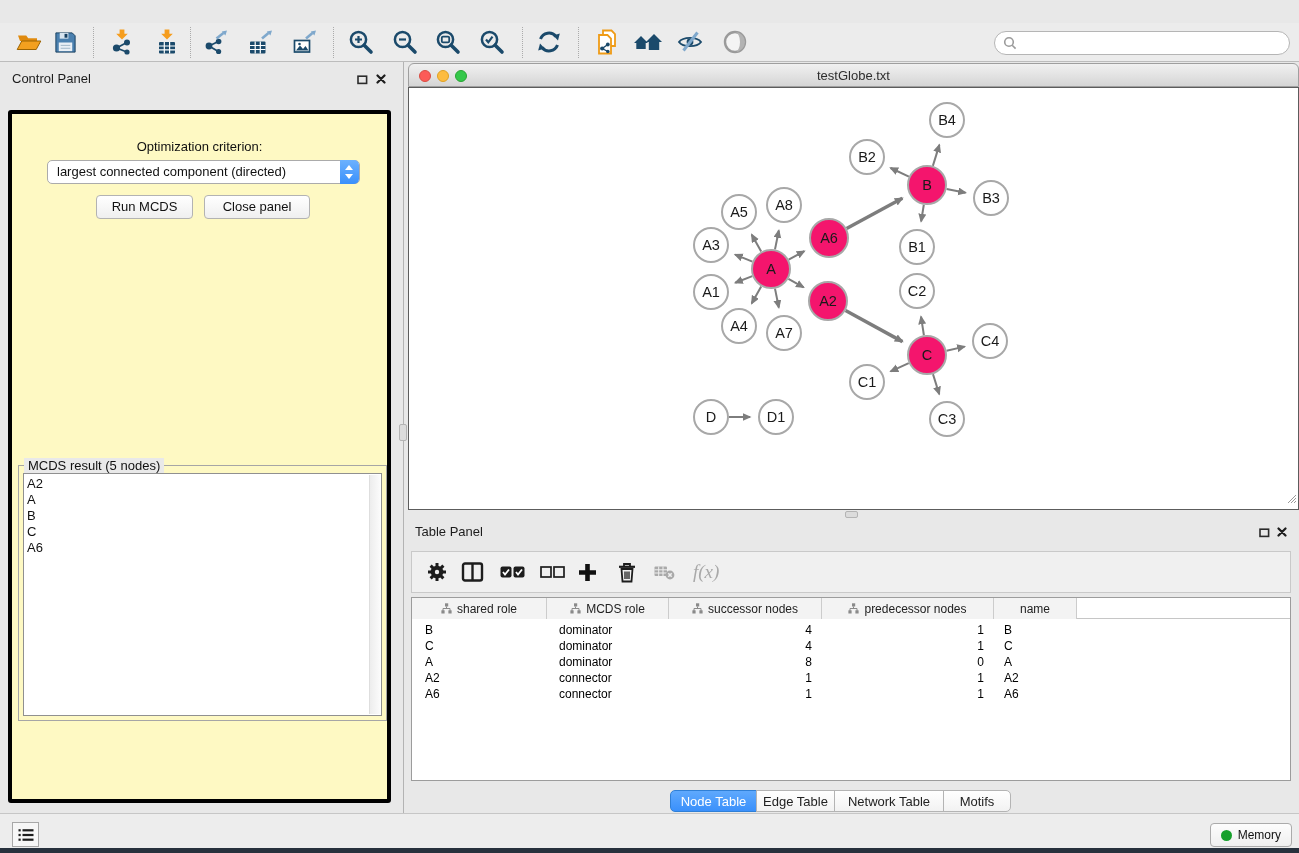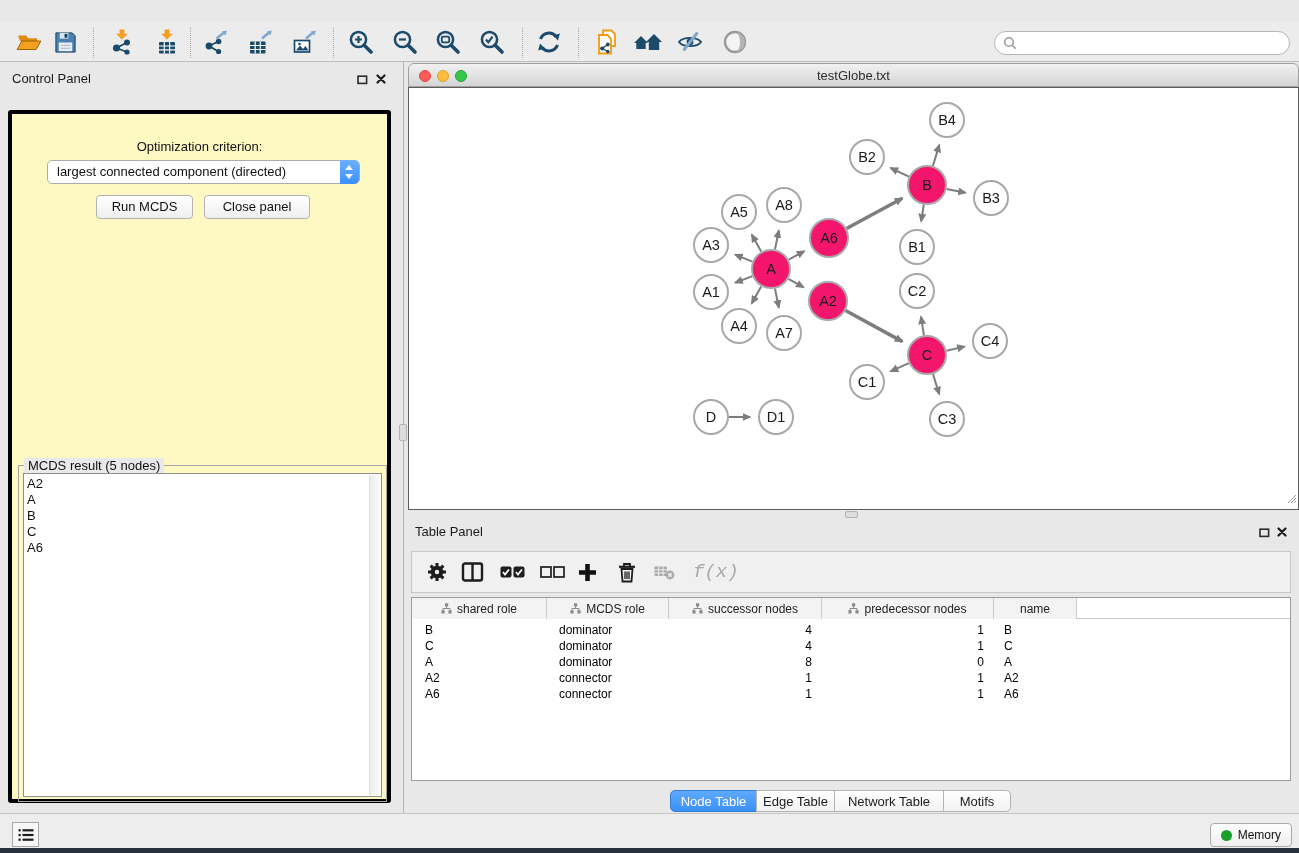--- a/index.html
+++ b/index.html
@@ -33,21 +33,21 @@
   .tab:last-child  { border-radius:0 4px 4px 0; }
   .tab.active { background:linear-gradient(#5fa9fd,#3a90fb); color:#fff; border-color:#2f7fd6; }
   .cp-body { position:absolute; left:8px; top:110px; width:383px; height:693px; background:#fef9c3; border:4px solid #000000; border-radius:3px; z-index:1; }
   .opt-label { position:absolute; left:0; top:25px; width:100%; text-align:center; font-size:13px; color:#111; }
   .dropdown { position:absolute; left:35px; top:46px; width:313px; height:24px; background:#fff; border:1px solid #ababab; border-radius:5px; font-size:13px; color:#111; line-height:22px; padding-left:9px; }
   .dd-step { position:absolute; right:0; top:-1px; width:19px; height:24px; border-radius:0 5px 5px 0; background:linear-gradient(#6cb1fe,#3a90fb); }
   .dd-step i { position:absolute; left:5px; width:0; height:0; border-left:4.5px solid transparent; border-right:4.5px solid transparent; }
   .dd-step .up { top:5px; border-bottom:5px solid #fff; }
   .dd-step .dn { bottom:5px; border-top:5px solid #fff; }
   .btn { position:absolute; top:81px; height:24px; background:linear-gradient(#ffffff,#efefef); border:1px solid #b3b3b3; border-radius:4px; font-size:13px; color:#111; text-align:center; line-height:22px; }
-  .groupbox { position:absolute; left:6px; top:351px; width:369px; height:337px; border:1px solid #a6a6a6; }
+  .groupbox { position:absolute; left:6px; top:351px; width:369px; height:256px; border:1px solid #a6a6a6; }
   .groupbox .legend { position:absolute; top:-8px; left:5px; background:#e9e9e9; padding:0 4px; font-size:13px; color:#111; }
   .mcds-list { position:absolute; left:4px; top:7px; right:4px; bottom:4px; background:#fff; border:1px solid #909090; padding:2px 0 0 3px; overflow:hidden; }
   .mcds-item { font-size:13px; line-height:16px; color:#111; }
   .mcds-scroll { position:absolute; right:1px; top:1px; bottom:1px; width:11px; background:linear-gradient(90deg,#ededed,#fbfbfb); border-left:1px solid #dedede; }
 
   
   .vsplit-line { position:absolute; left:403px; top:62px; height:751px; border-left:1px solid #b3b3b3; }
   .vgrip { position:absolute; left:399px; top:424px; width:8px; height:17px; background:#dcdcdc; border:1px solid #b4b4b4; border-radius:2px; }
   .hgrip { position:absolute; left:845px; top:511px; width:13px; height:7px; background:#dcdcdc; border:1px solid #b4b4b4; border-radius:2px; }
 
@@ -56,21 +56,21 @@
   .net-title { position:relative; height:24px; background:linear-gradient(#f1f1f1,#d5d5d5); border:1px solid #9f9f9f; border-radius:6px 6px 0 0; }
   .net-title .title { text-align:center; line-height:23px; font-size:13px; color:#2e2e2e; }
   .net-canvas { position:absolute; left:0; top:24px; width:891px; height:423px; background:#fff; border:1px solid #5c5c5c;text-align:center; }
   .net-canvas svg.graph { position:absolute; left:0; top:0; }
   .resize-grip { position:absolute; right:1px; bottom:1px; }
 
   
   .tp-title { position:absolute; left:415px; top:524px; font-size:13px; color:#1c1c1c; }
   .tp-toolbar { position:absolute; left:411px; top:551px; width:880px; height:42px; background:#f0f0f0; border:1px solid #c9c9c9; }
   .tpi { position:absolute; top:0; height:40px; display:flex; align-items:center; }
-  .fx-label { font-family:Liberation Mono, monospace; font-style:italic; font-size:19px; color:#a9a9a9; }
+  .fx-label { font-family:Liberation Serif, serif; font-style:italic; font-size:19px; color:#a9a9a9; }
   .tp-table { position:absolute; left:411px; top:597px; width:880px; height:184px; background:#fff; border:1px solid #9c9c9c; }
   .thead { display:flex; height:21px; border-bottom:1px solid #c6c6c6; }
   .th { height:21px; background:#f3f3f3; border-right:1px solid #ccc; display:flex; align-items:center; justify-content:center; gap:5px; font-size:12px; color:#222; }
   .tr { height:16px; white-space:nowrap; }
   .tbody { padding-top:3px; }
   .td { display:inline-block; font-size:12px; color:#000; line-height:16px; vertical-align:top; }
 
   .seg-tabs { position:absolute; left:670px; top:790px; display:flex; height:22px; }
   .seg { height:22px; line-height:21px; font-size:13px; text-align:center; color:#222;
     background:linear-gradient(#ffffff,#f2f2f2); border:1px solid #b4b4b4; margin-left:-1px; }

